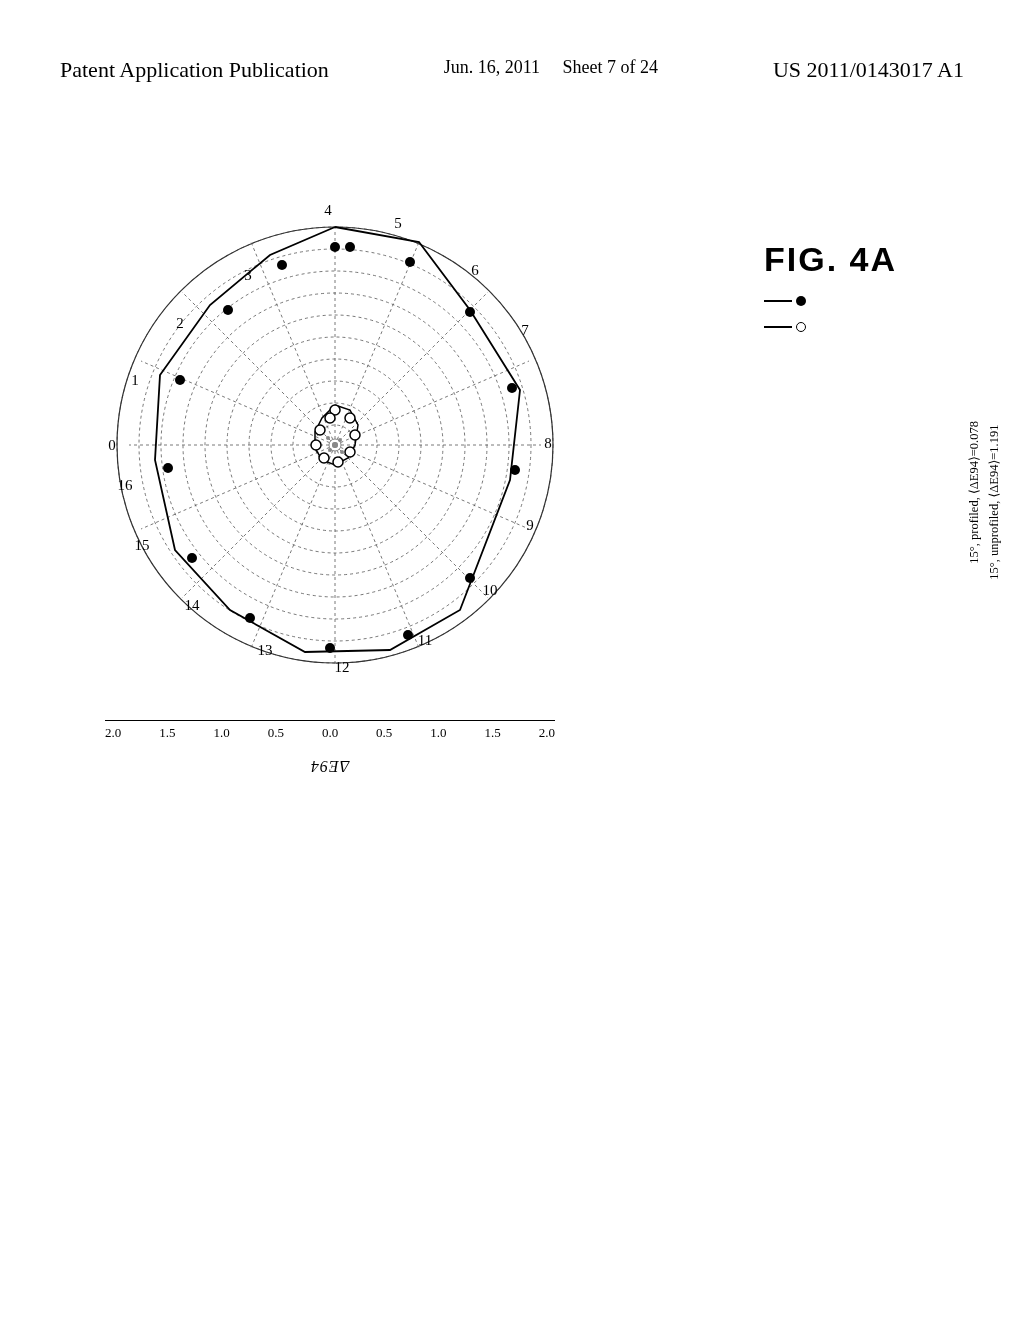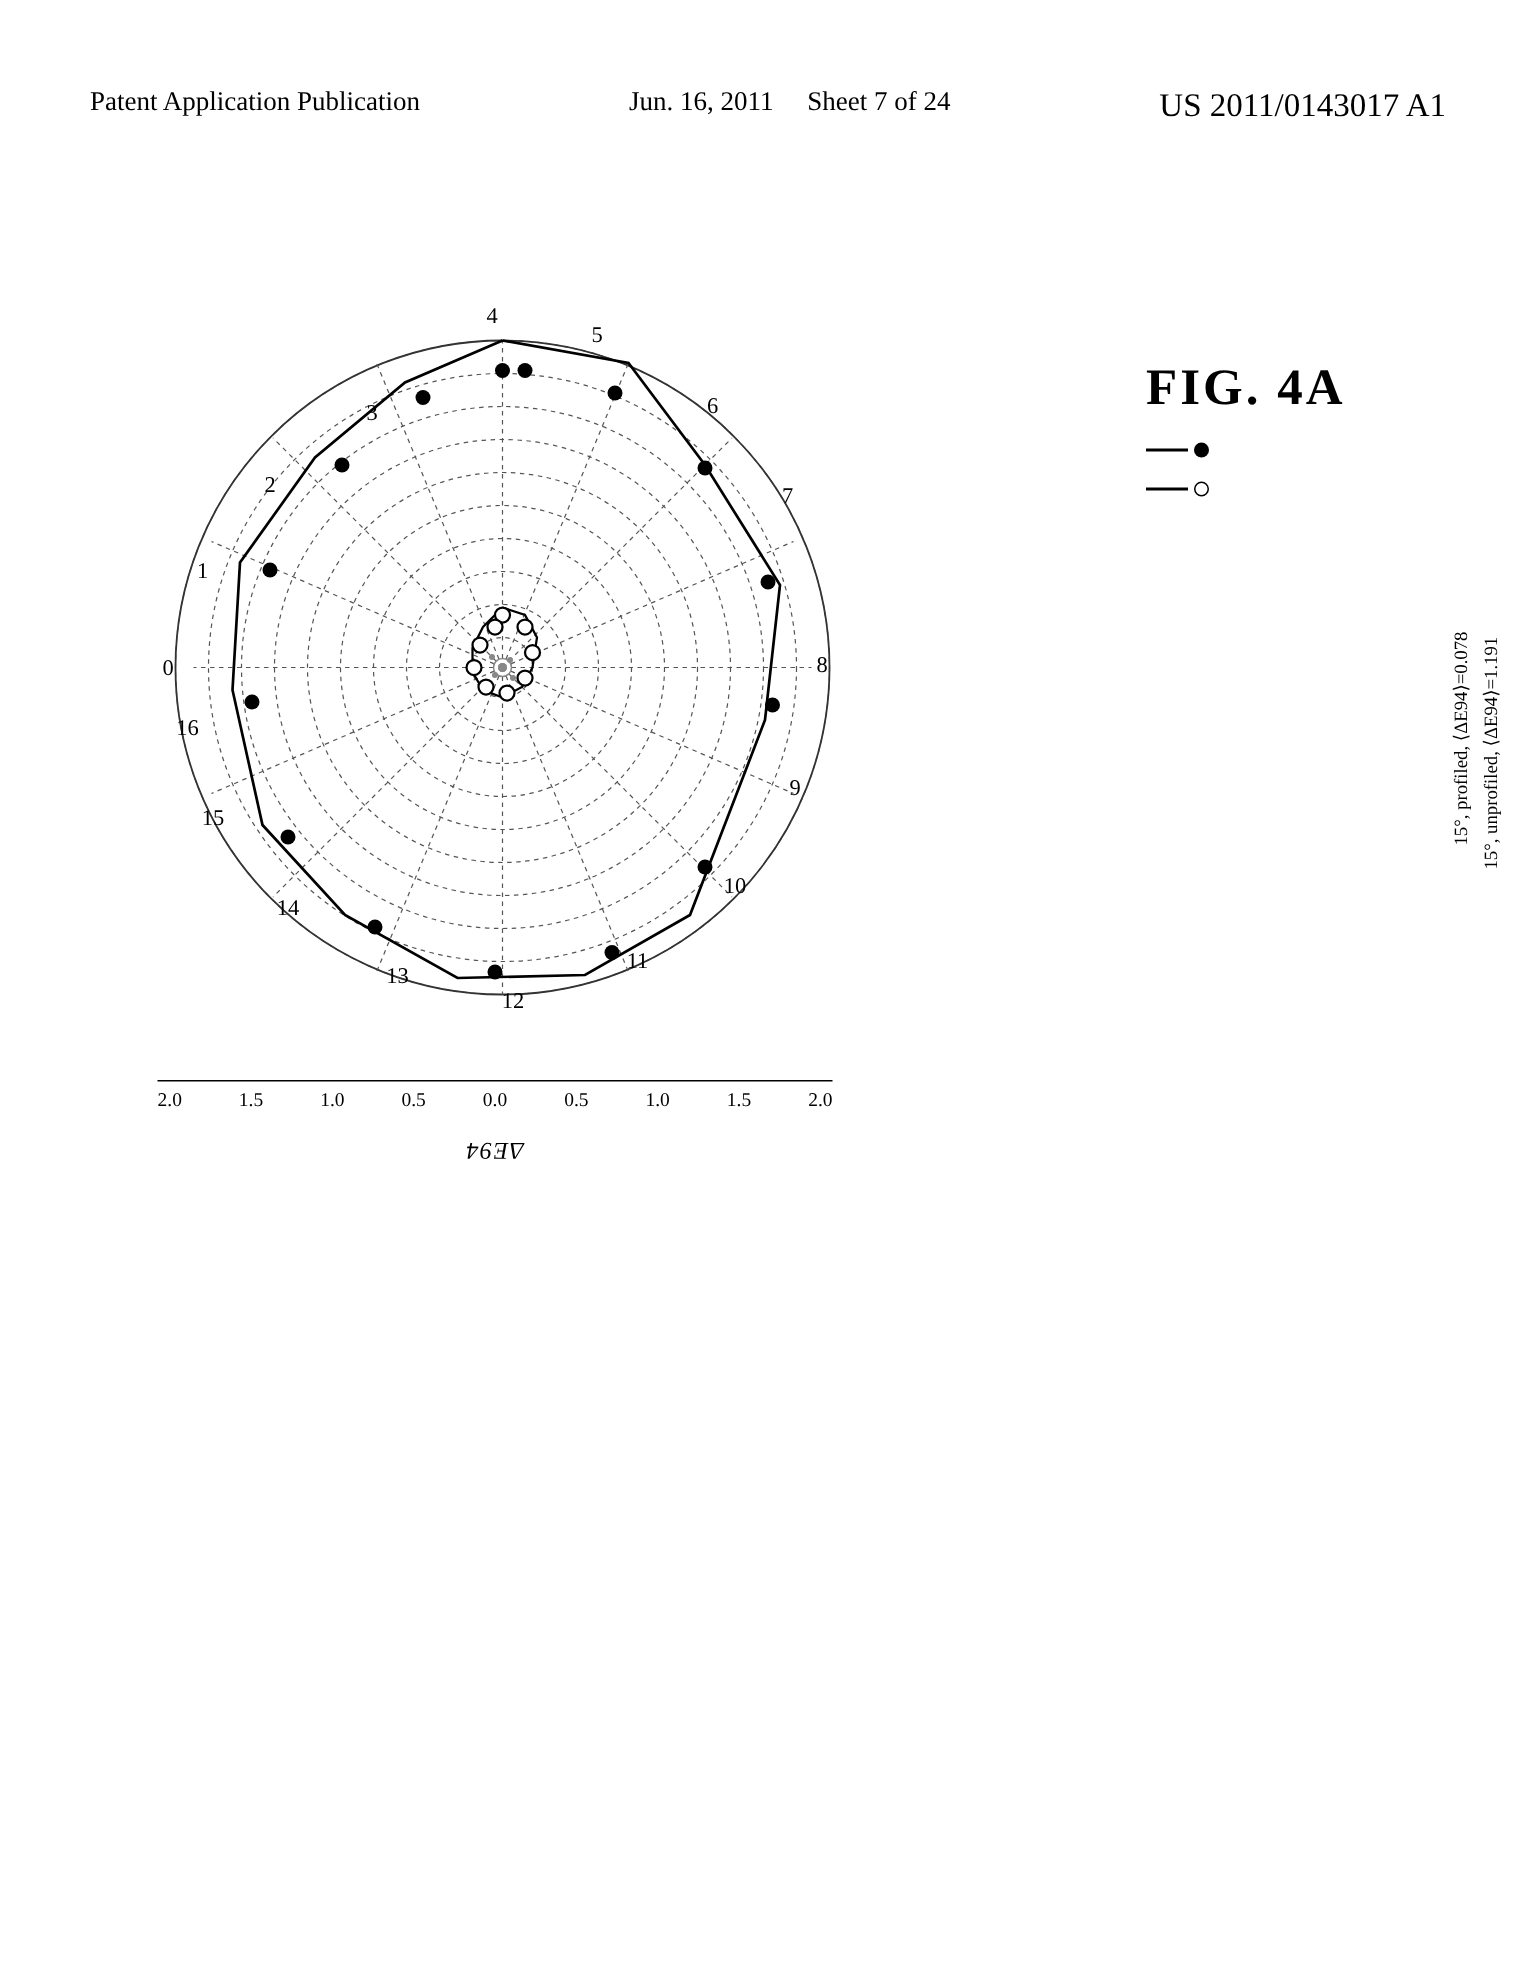--- a/index.html
+++ b/index.html
@@ -24,21 +24,21 @@
       top: 55px;
       left: 0;
       right: 0;
       display: flex;
       justify-content: space-between;
       align-items: flex-start;
       padding: 0 60px;
     }
 
     .header-left {
-      font-size: 18px;
+      font-size: 22px;
       font-weight: normal;
       line-height: 1.4;
     }
 
     .header-center {
       font-size: 18px;
       text-align: right;
       line-height: 1.4;
     }
 
@@ -209,21 +209,21 @@
 
         <div style="text-align:center; margin-top:12px;">
           <span class="rotated-label">ΔE94</span>
         </div>
       </div>
 
     </div>
 
     <div style="position:absolute; right:10px; top:50px; width:230px; height:550px;">
 
-      <div style="font-size:34px; font-weight:bold; letter-spacing:2px; margin-bottom:17px; font-family:Liberation Serif, serif;">FIG. 4A</div>
+      <div style="font-size:34px; font-weight:bold; letter-spacing:2px; margin-bottom:17px; font-family:Liberation Sans, sans-serif;">FIG. 4A</div>
 
       <div style="display:flex; flex-direction:column; gap:16px;">
 
         <div style="display:flex; flex-direction:row; align-items:center; gap:0;">
 
           <div style="display:flex; flex-direction:row; align-items:center; gap:4px;">
             <div style="width:28px; height:1.5px; background:#000; flex-shrink:0;"></div>
             <div style="width:10px; height:10px; background:#000; border-radius:50%; flex-shrink:0;"></div>
           </div>
         </div>

